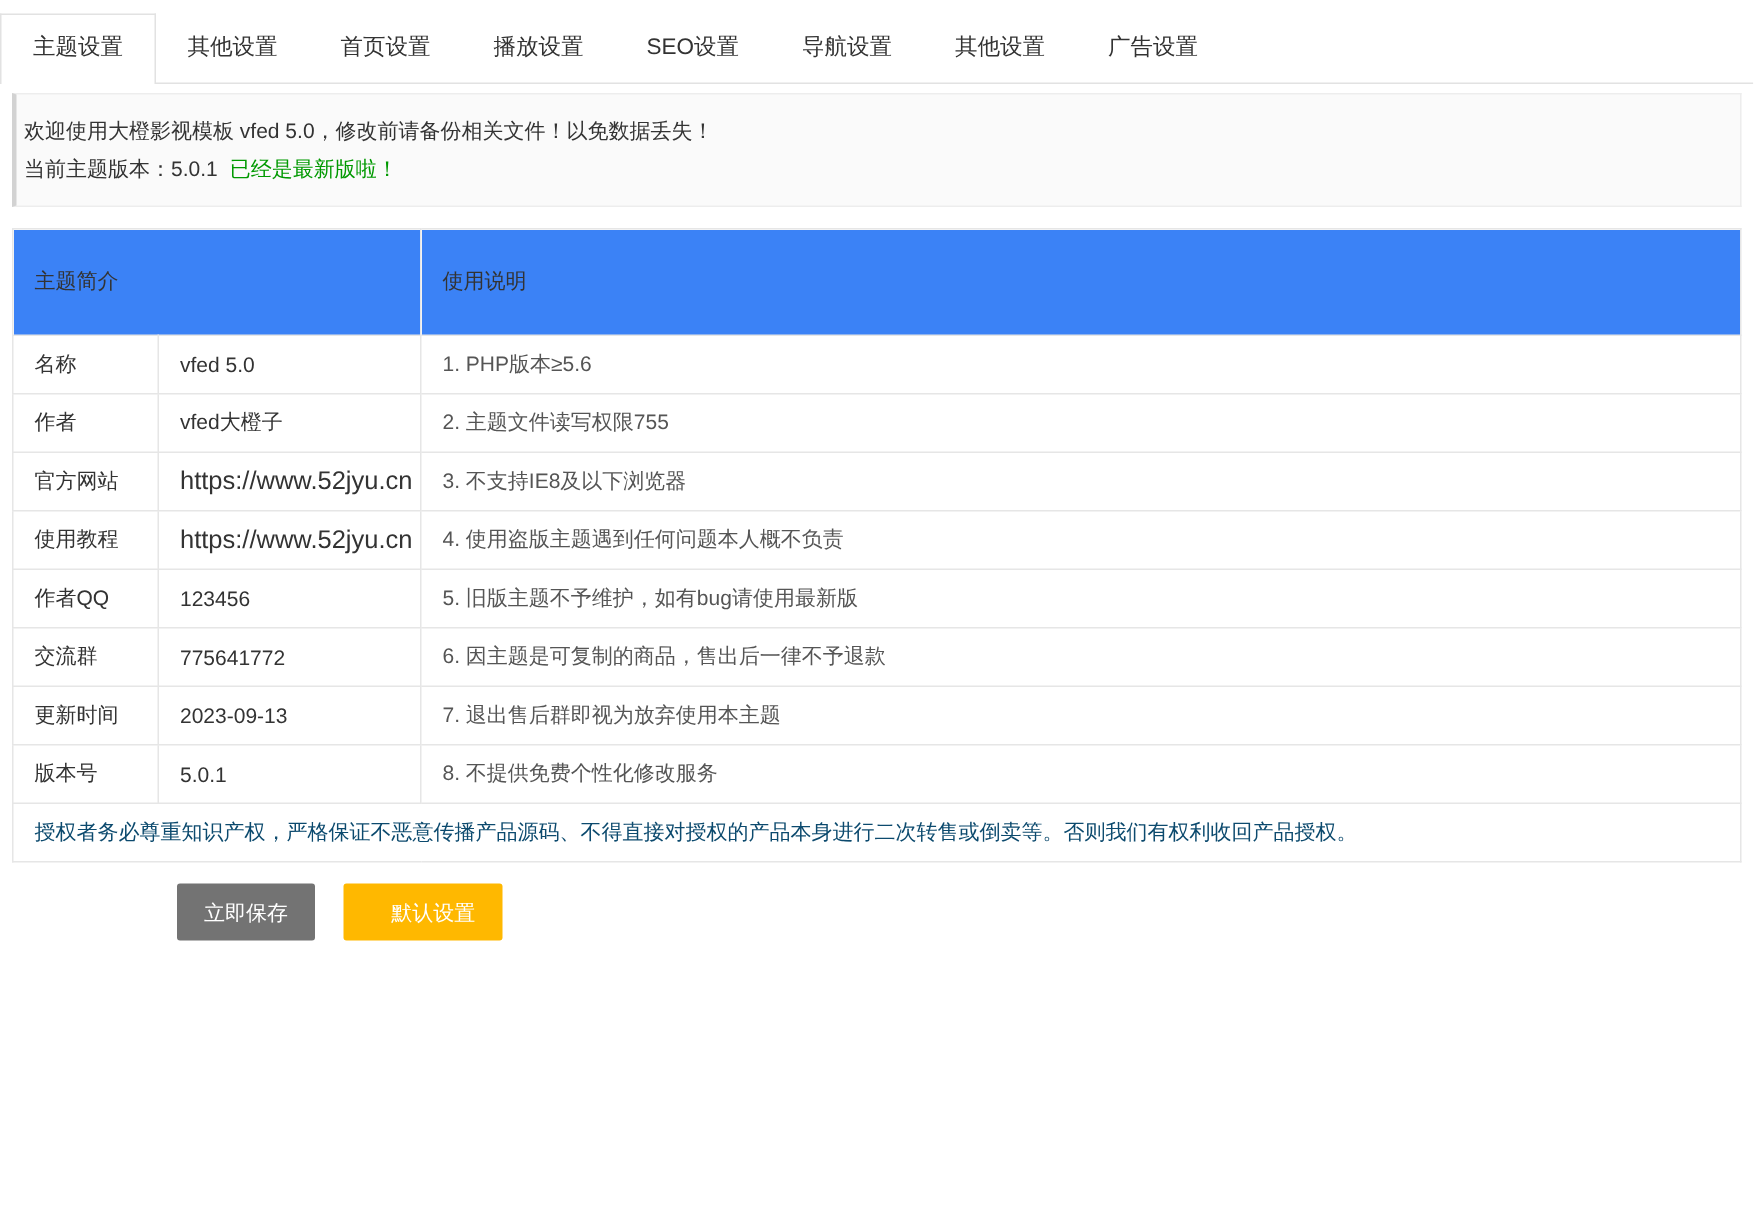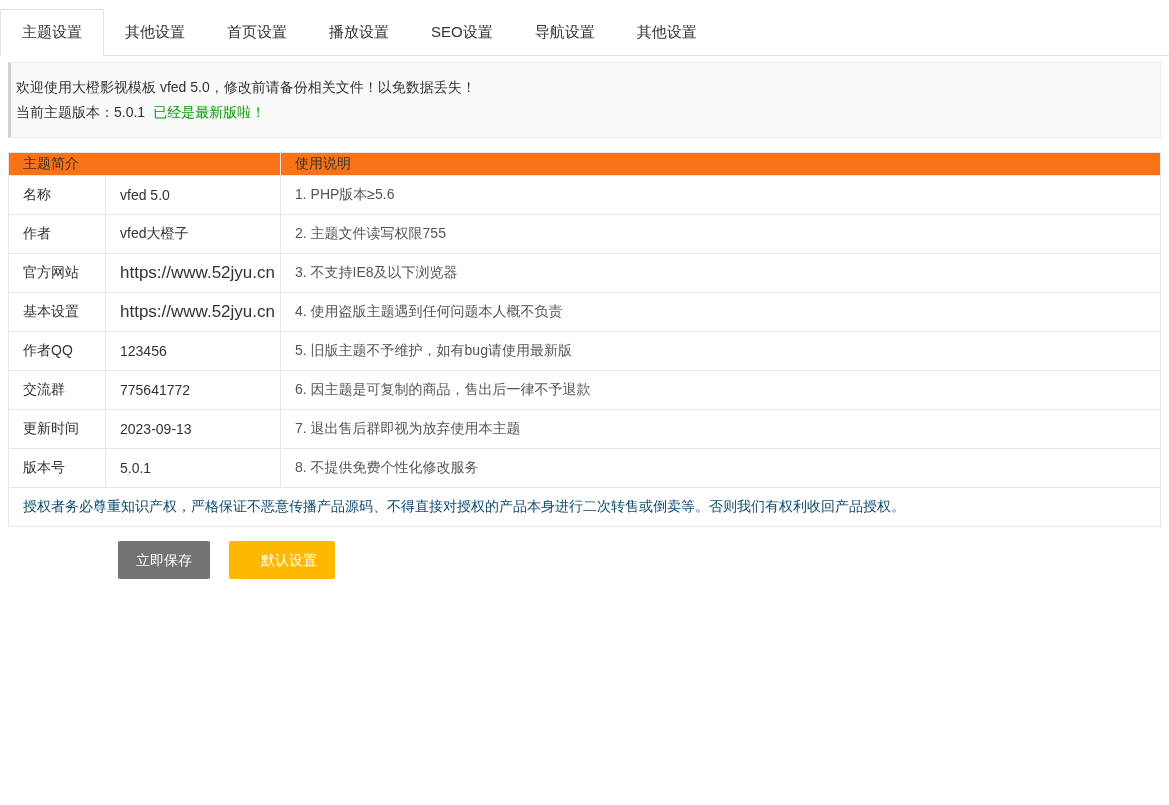--- a/index.html
+++ b/index.html
@@ -76,23 +76,23 @@
   table.info th, table.info td {
     border: 1px solid #e6e6e6;
     text-align: left;
     font-weight: normal;
     padding: 10px 14px;
     font-size: 14px;
     overflow: hidden;
     white-space: nowrap;
   }
   table.info thead th {
-    background: #f97316;
-    color: #333;
-    padding: 2px 14px;
+    background: #3b82f6;
+    color: #333;
+    padding: 26px 14px;
   }
   td.cell-label { color: #333; }
   td.cell-value { color: #333; padding-left: 12px; }
   td.cell-value.url { font-size: 17px; padding-top: 8px; padding-bottom: 8px; }
   td.cell-desc  { color: #555; }
   td.cell-footer { color: #0c4a6e; }
 
   
   .actions { margin-top: 14px; padding-left: 110px; }
   .btn {
@@ -116,20 +116,21 @@
 <div class="page">
 
   <div class="tabbar">
     <div class="tab active">主题设置</div>
     <div class="tab">其他设置</div>
     <div class="tab">首页设置</div>
     <div class="tab">播放设置</div>
     <div class="tab">SEO设置</div>
     <div class="tab">导航设置</div>
     <div class="tab">其他设置</div>
+    <div class="tab">广告设置</div>
   </div>
 
   <div class="content">
 
     <div class="notice">
       <div>欢迎使用大橙影视模板 vfed 5.0，修改前请备份相关文件！以免数据丢失！</div>
       <div>
         <span>当前主题版本：5.0.1</span><span class="status-green">已经是最新版啦！</span>
       </div>
     </div>
@@ -156,21 +157,21 @@
           <td class="cell-label">作者</td>
           <td class="cell-value">vfed大橙子</td>
           <td class="cell-desc">2. 主题文件读写权限755</td>
         </tr>
         <tr>
           <td class="cell-label">官方网站</td>
           <td class="cell-value url">https://www.52jyu.cn</td>
           <td class="cell-desc">3. 不支持IE8及以下浏览器</td>
         </tr>
         <tr>
-          <td class="cell-label">基本设置</td>
+          <td class="cell-label">使用教程</td>
           <td class="cell-value url">https://www.52jyu.cn</td>
           <td class="cell-desc">4. 使用盗版主题遇到任何问题本人概不负责</td>
         </tr>
         <tr>
           <td class="cell-label">作者QQ</td>
           <td class="cell-value">123456</td>
           <td class="cell-desc">5. 旧版主题不予维护，如有bug请使用最新版</td>
         </tr>
         <tr>
           <td class="cell-label">交流群</td>

